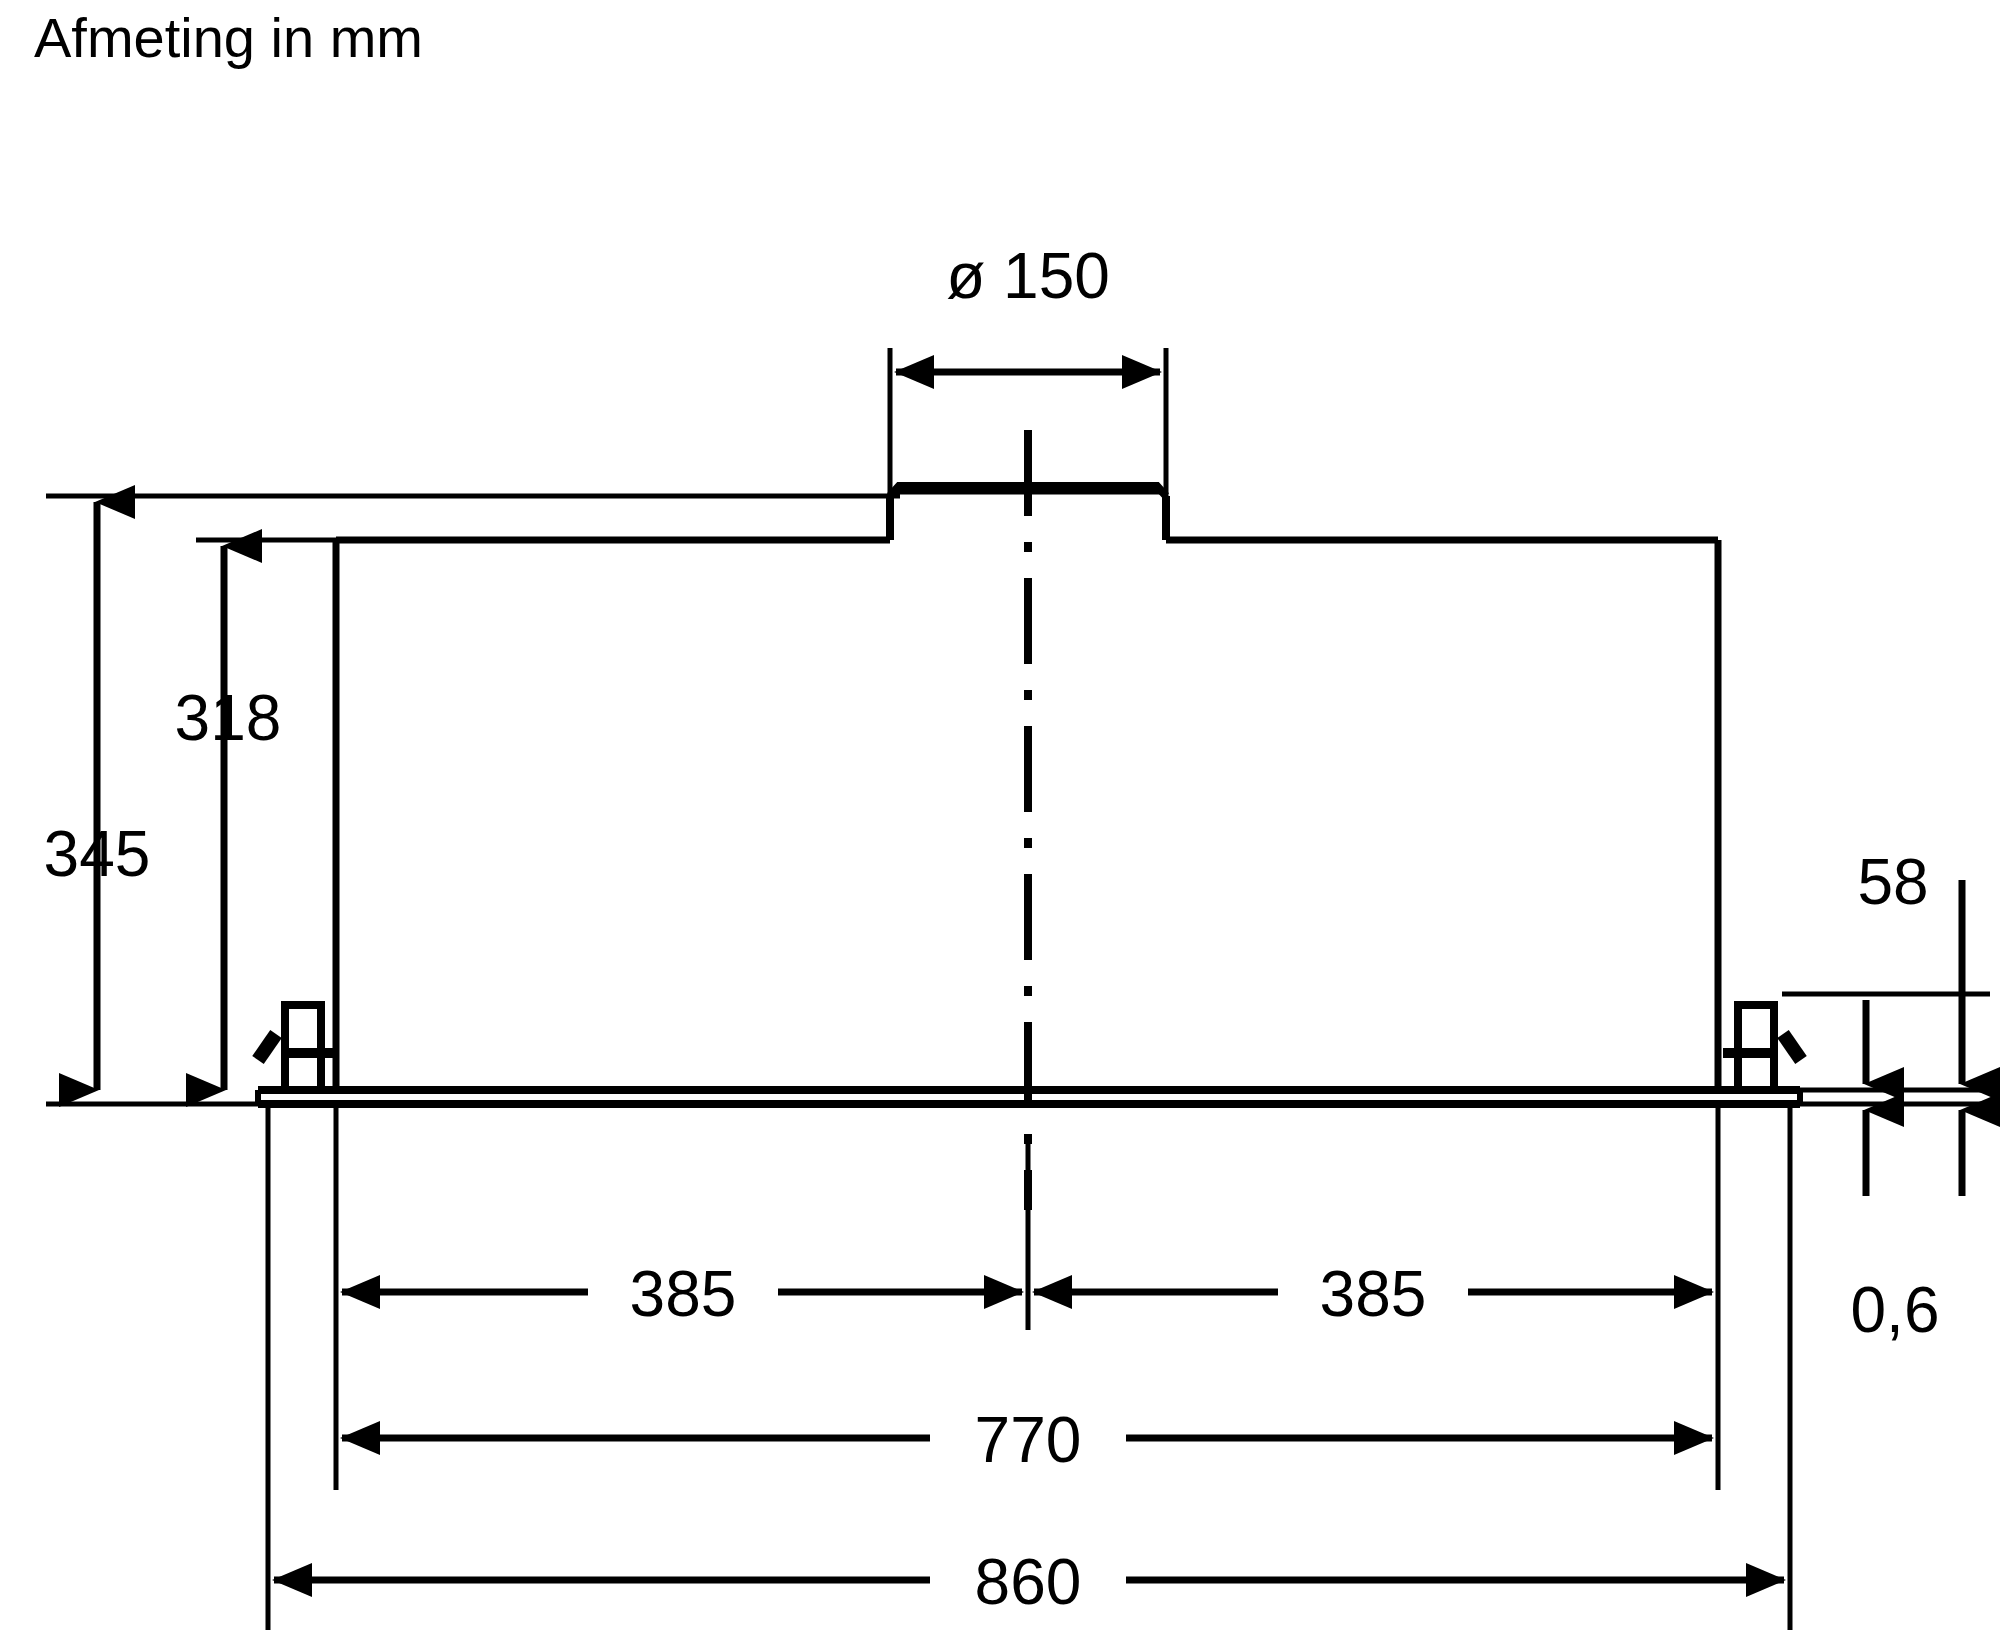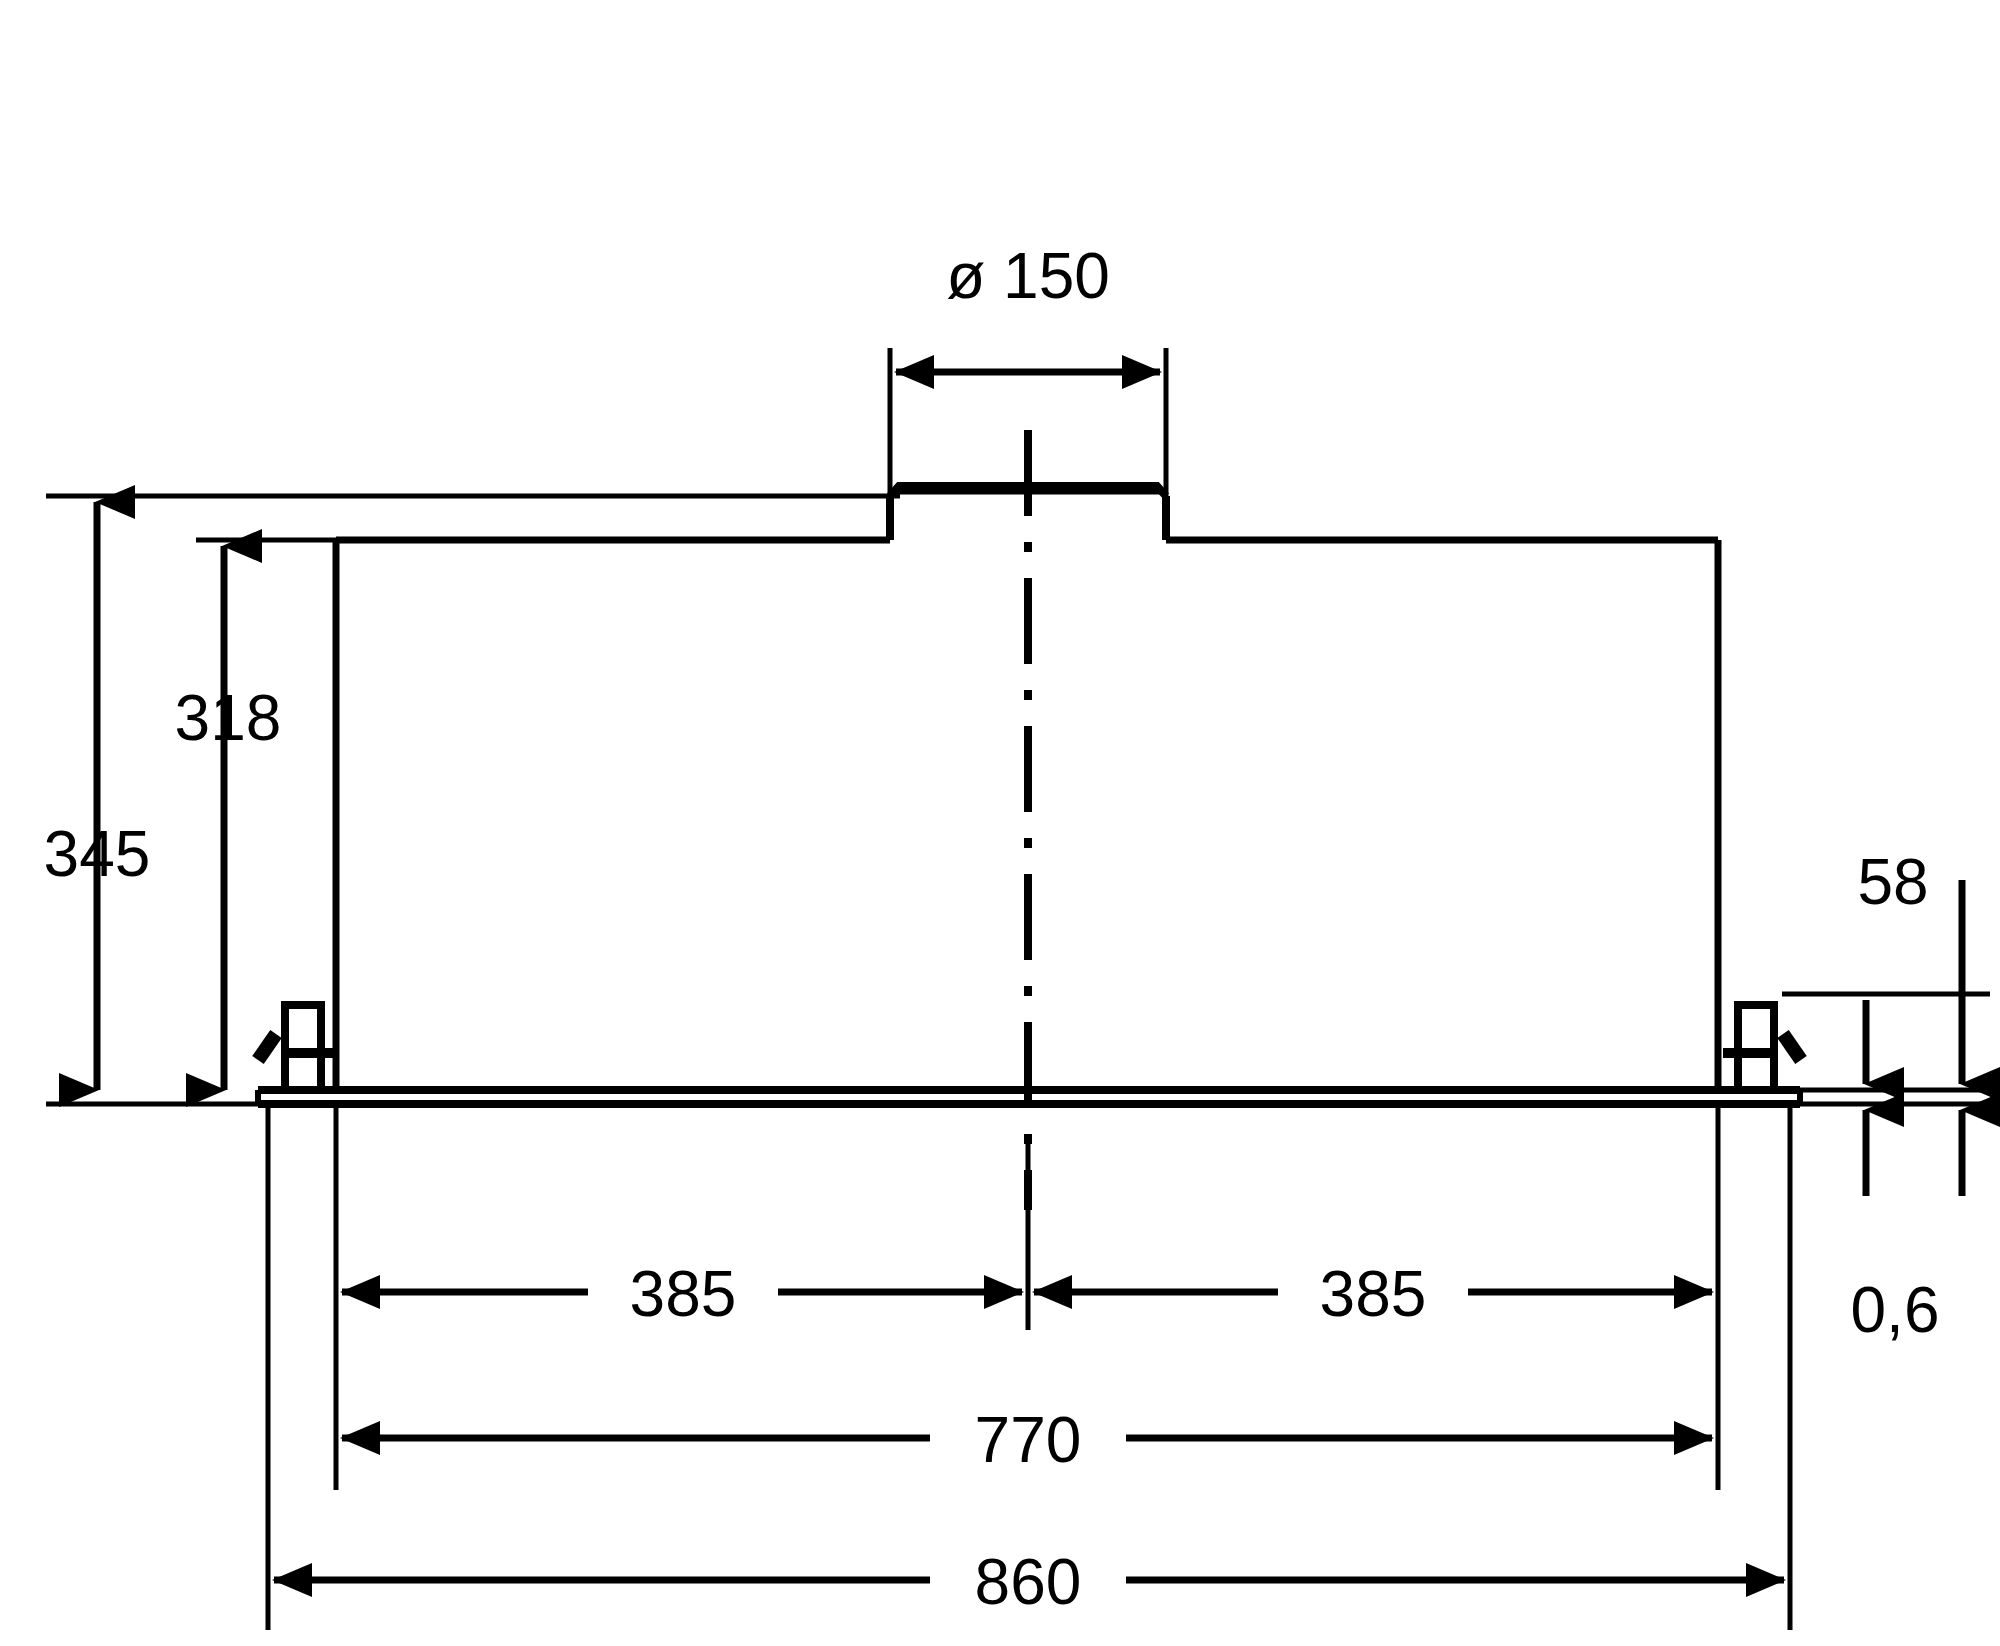--- a/index.html
+++ b/index.html
@@ -45,20 +45,21 @@
     font-size: 64px;
     font-weight: 400;
   }
   .dimtxt { font-size: 64px; }
 </style>
 </head>
 <body>
 
 <div id="drawing-root">
 
+  <div class="title-text">Afmeting in mm</div>
 
   <svg id="tech-svg" viewBox="0 0 2000 1646">
     <defs>
       <marker id="ah-right" markerWidth="40" markerHeight="34" refX="38" refY="17" orient="auto" markerUnits="userSpaceOnUse">
         <path d="M 0 0 L 40 17 L 0 34 z" fill="#000"></path>
       </marker>
       <marker id="ah-left" markerWidth="40" markerHeight="34" refX="2" refY="17" orient="auto" markerUnits="userSpaceOnUse">
         <path d="M 40 0 L 0 17 L 40 34 z" fill="#000"></path>
       </marker>
       <marker id="ah-up" markerWidth="34" markerHeight="40" refX="17" refY="2" orient="auto" markerUnits="userSpaceOnUse">

